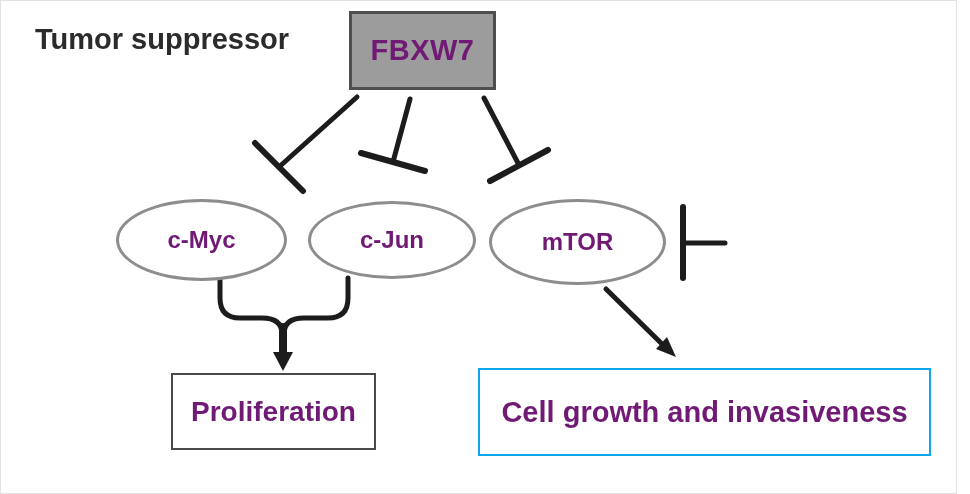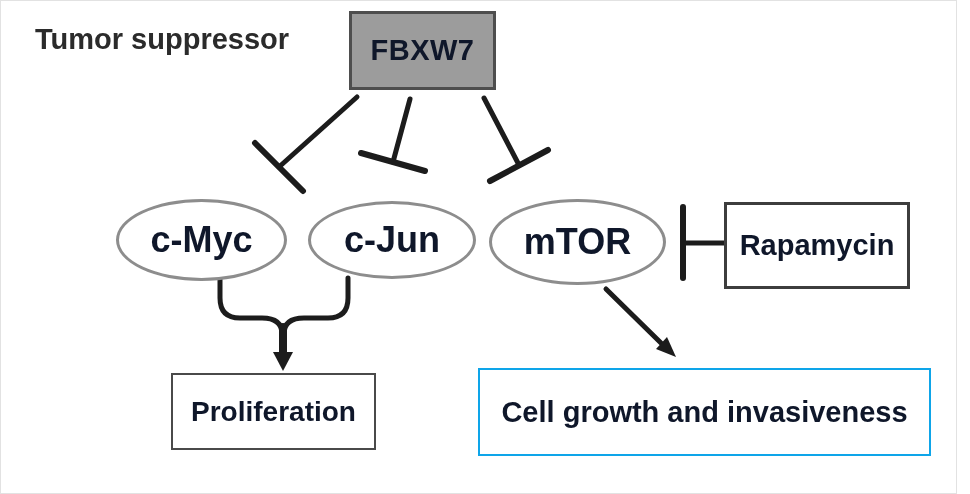--- a/index.html
+++ b/index.html
@@ -23,21 +23,21 @@
     width: 970px;
     height: 494px;
   }
   .node {
     position: absolute;
     display: flex;
     align-items: center;
     justify-content: center;
     box-sizing: border-box;
     background: #ffffff;
-    color: #0f172a;
+    color: #701a75;
     font-weight: bold;
     text-align: center;
   }
   .label {
     position: absolute;
     color: #2b2b2b;
     font-weight: bold;
     white-space: nowrap;
   }
   #tumor-label {
@@ -50,21 +50,21 @@
     top: 10px;
     width: 147px;
     height: 79px;
     border: 3px solid #4e4e4e;
     font-size: 29px;
     letter-spacing: 0.5px;
   }
   .ellipse {
     border: 3px solid #8d8d8d;
     border-radius: 50%;
-    font-size: 36px;
+    font-size: 24px;
   }
   #cmyc {
     left: 115px;
     top: 198px;
     width: 171px;
     height: 82px;
   }
   #cjun {
     left: 307px;
     top: 200px;
@@ -135,19 +135,18 @@
   <div class="label" id="tumor-label">Tumor suppressor</div>
 
   <div class="node" id="fbxw7" style="background-color: rgb(156, 156, 156);">FBXW7</div>
 
   <div class="node ellipse" id="cmyc">c-Myc</div>
 
   <div class="node ellipse" id="mtor">mTOR</div>
 
   <div class="node ellipse" id="cjun">c-Jun</div>
 
-  <div class="node" id="rapamycin">Rapamycin</div>
 
   <div class="node" id="proliferation">Proliferation</div>
 
   <div class="node" id="cellgrowth">Cell growth and invasiveness</div>
 
 </div>
 
 </body></html>

